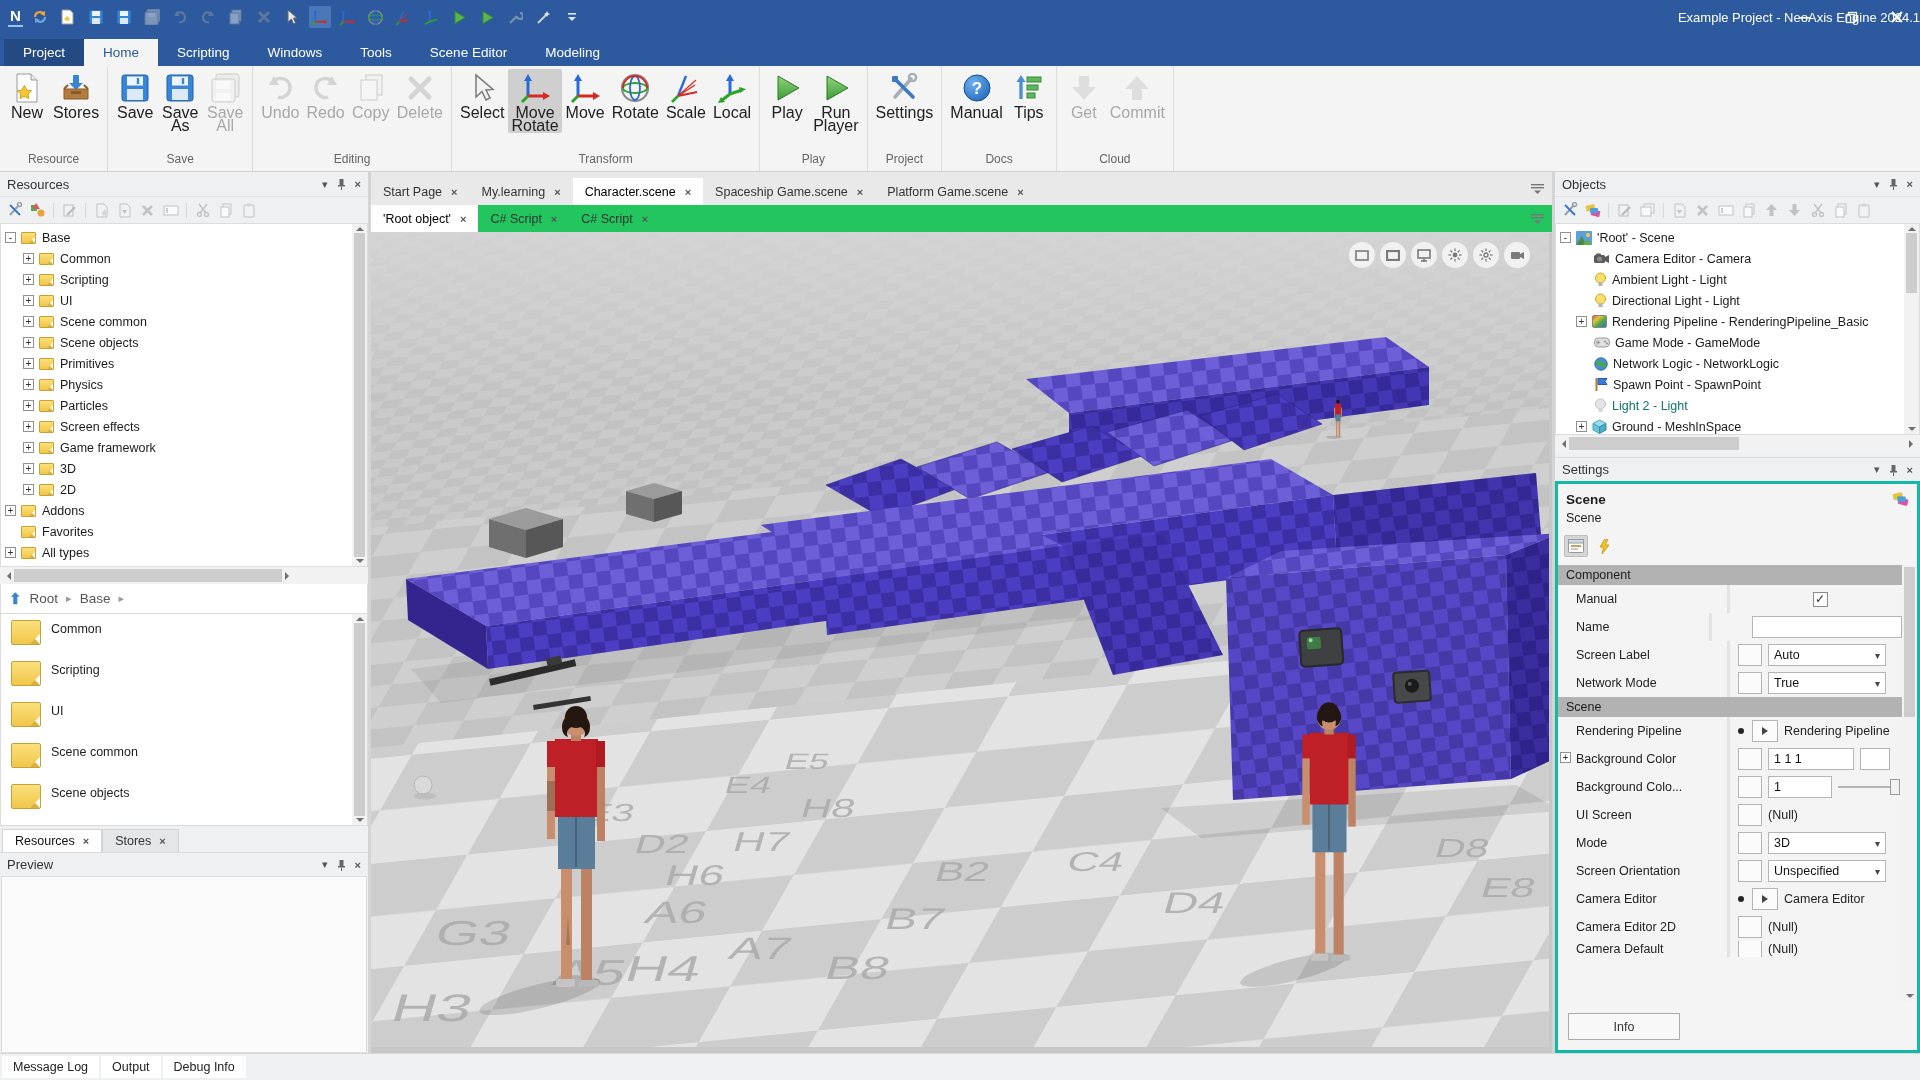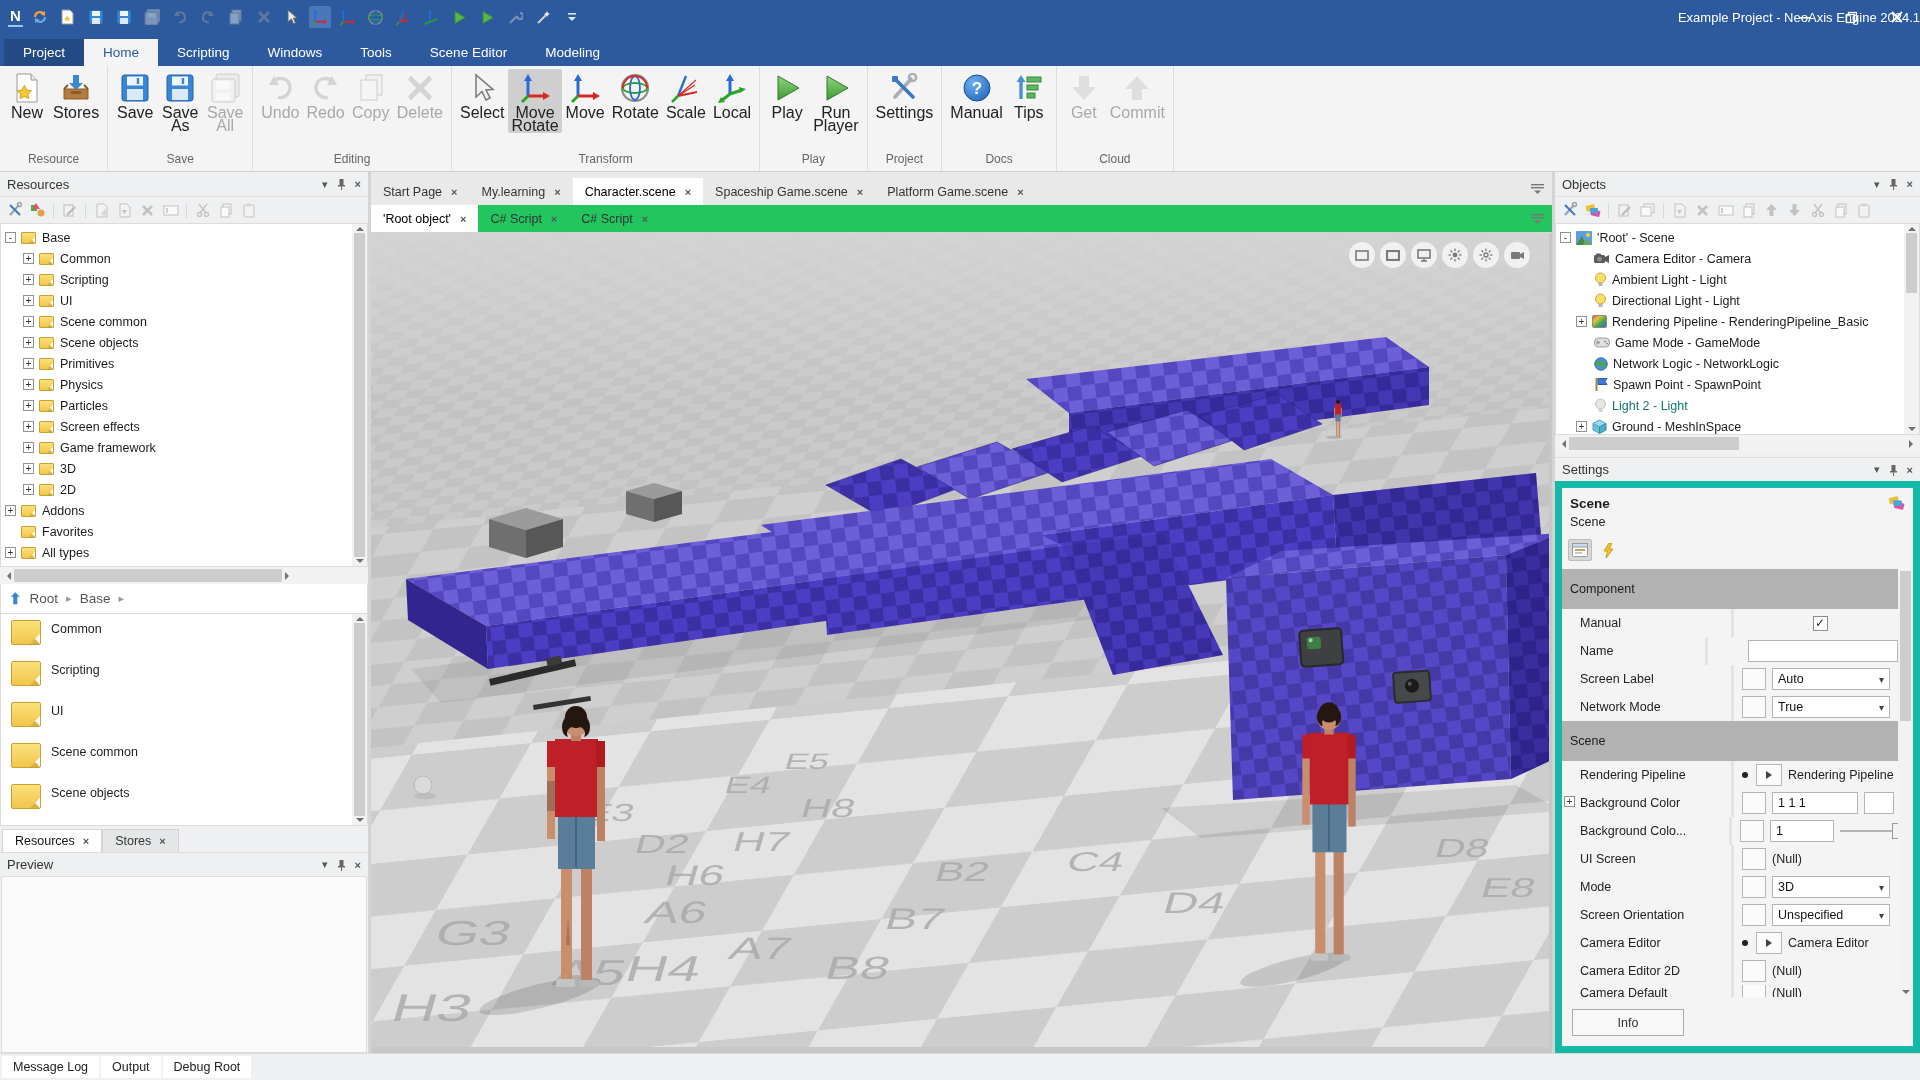--- a/index.html
+++ b/index.html
@@ -71,28 +71,28 @@
 .stab{background:#fff;padding:4px 11px;font-size:12.5px;color:#222}
 .dtabs1{height:33px;background:#e9e9e9;display:flex;align-items:flex-end;position:relative}
 .dtabs2{height:28px;background:#22c55e;display:flex;align-items:flex-end;position:relative;border-bottom:1px solid #d4d4d4}
 .dtab{display:flex;align-items:center;gap:9px;padding:7px 12px 6px 12px;font-size:12.5px;color:#333}
 .dtab.active{background:#fff;color:#000}
 .tabmenu{position:absolute;right:8px;top:50%;transform:translateY(-50%);color:#666}
 .viewport{flex:1;position:relative;background:#c7c7c7;overflow:hidden}
 .vp-tools{position:absolute;top:9px;right:22px;display:flex;gap:5px;z-index:5}
 .vp-btn{width:26px;height:26px;border-radius:50%;background:rgba(243,243,243,.92);display:flex;align-items:center;justify-content:center}
 .obj-tree{height:212px}
-.settingsbody{flex:1;display:flex;flex-direction:column;background:#f4f4f4;border:7px solid #14b8a6;position:relative;overflow:hidden}
+.settingsbody{flex:1;display:flex;flex-direction:column;background:#f4f4f4;border:3px solid #14b8a6;position:relative;overflow:hidden}
 .sheadrow{display:flex;align-items:center;padding:7px 8px 0 8px}
 .sheadrow .h1{font-weight:bold;font-size:13.5px;flex:1}
 .ssub{padding:4px 8px 8px 8px;font-size:12.5px;color:#222}
 .stabicons{display:flex;gap:4px;padding:2px 6px 8px 6px}
 .stabicon{width:24px;height:22px;display:flex;align-items:center;justify-content:center;border-radius:2px}
 .stabicon.active{background:#d6d6d6;border:1px solid #bdbdbd}
-.sechead{background:#b2b2b2;color:#1c1c1c;font-size:12.5px;padding:13px 8px;margin-right:15px}
+.sechead{background:#b2b2b2;color:#1c1c1c;font-size:12.5px;padding:3px 8px;margin-right:15px}
 .prow{display:flex;align-items:center;height:28px;margin-right:15px;position:relative}
 .plabel{width:172px;padding-left:18px;font-size:12.5px;color:#222;border-right:3px solid #e3e3e3;align-self:stretch;display:flex;align-items:center}
 .plabel.clip{overflow:hidden;white-space:nowrap}
 .pctl{flex:1;display:flex;align-items:center;gap:6px;padding-left:8px}
 .defbox{width:24px;height:22px;border:1px solid #b5b5b5;background:#fbfbfb}
 .refbtn{width:26px;height:22px;border:1px solid #b5b5b5;background:#fbfbfb;display:flex;align-items:center;justify-content:center}
 .bullet{width:6px;height:6px;border-radius:50%;background:#222;margin-right:2px}
 .txt{height:22px;border:1px solid #b5b5b5;background:#fff;font-size:12.5px;display:flex;align-items:center;padding:0 5px;color:#111}
 .dd{height:22px;border:1px solid #b5b5b5;background:#fff;font-size:12.5px;display:flex;align-items:center;padding:0 5px;color:#111;justify-content:space-between;width:118px}
 .dd .car{color:#444;font-size:10px}
@@ -1485,14 +1485,14 @@
           </div>
       </div>
       <div class="infobtn">Info</div>
     </div>
   </div>
 </div>
 
 <div class="statusbar">
   <span class="stab">Message Log</span>
   <span class="stab">Output</span>
-  <span class="stab">Debug Root</span>
+  <span class="stab">Debug Info</span>
 </div>
 
 </body></html>

